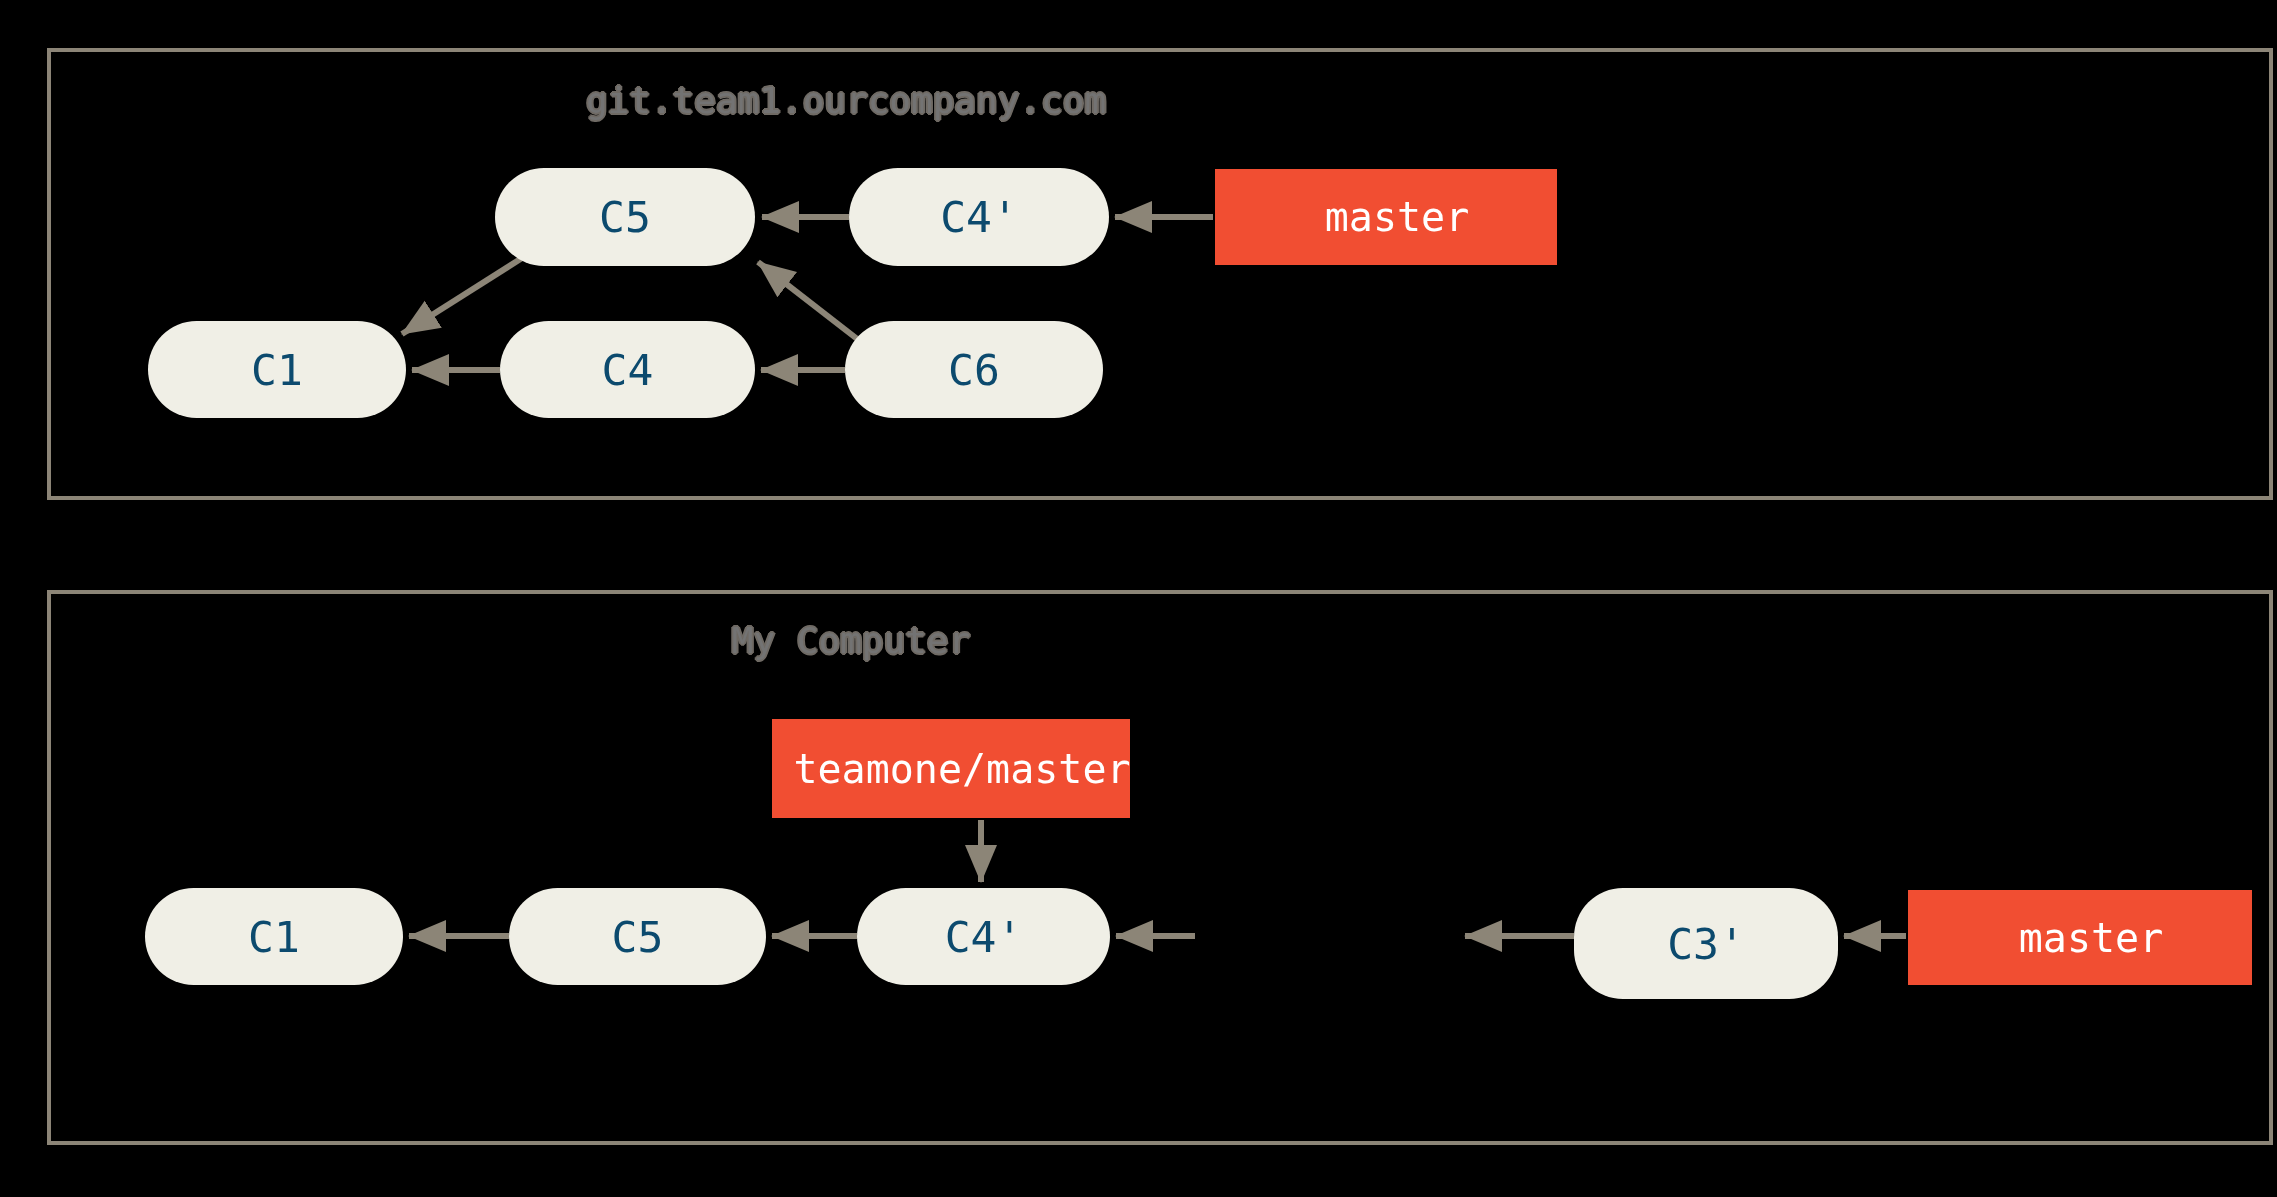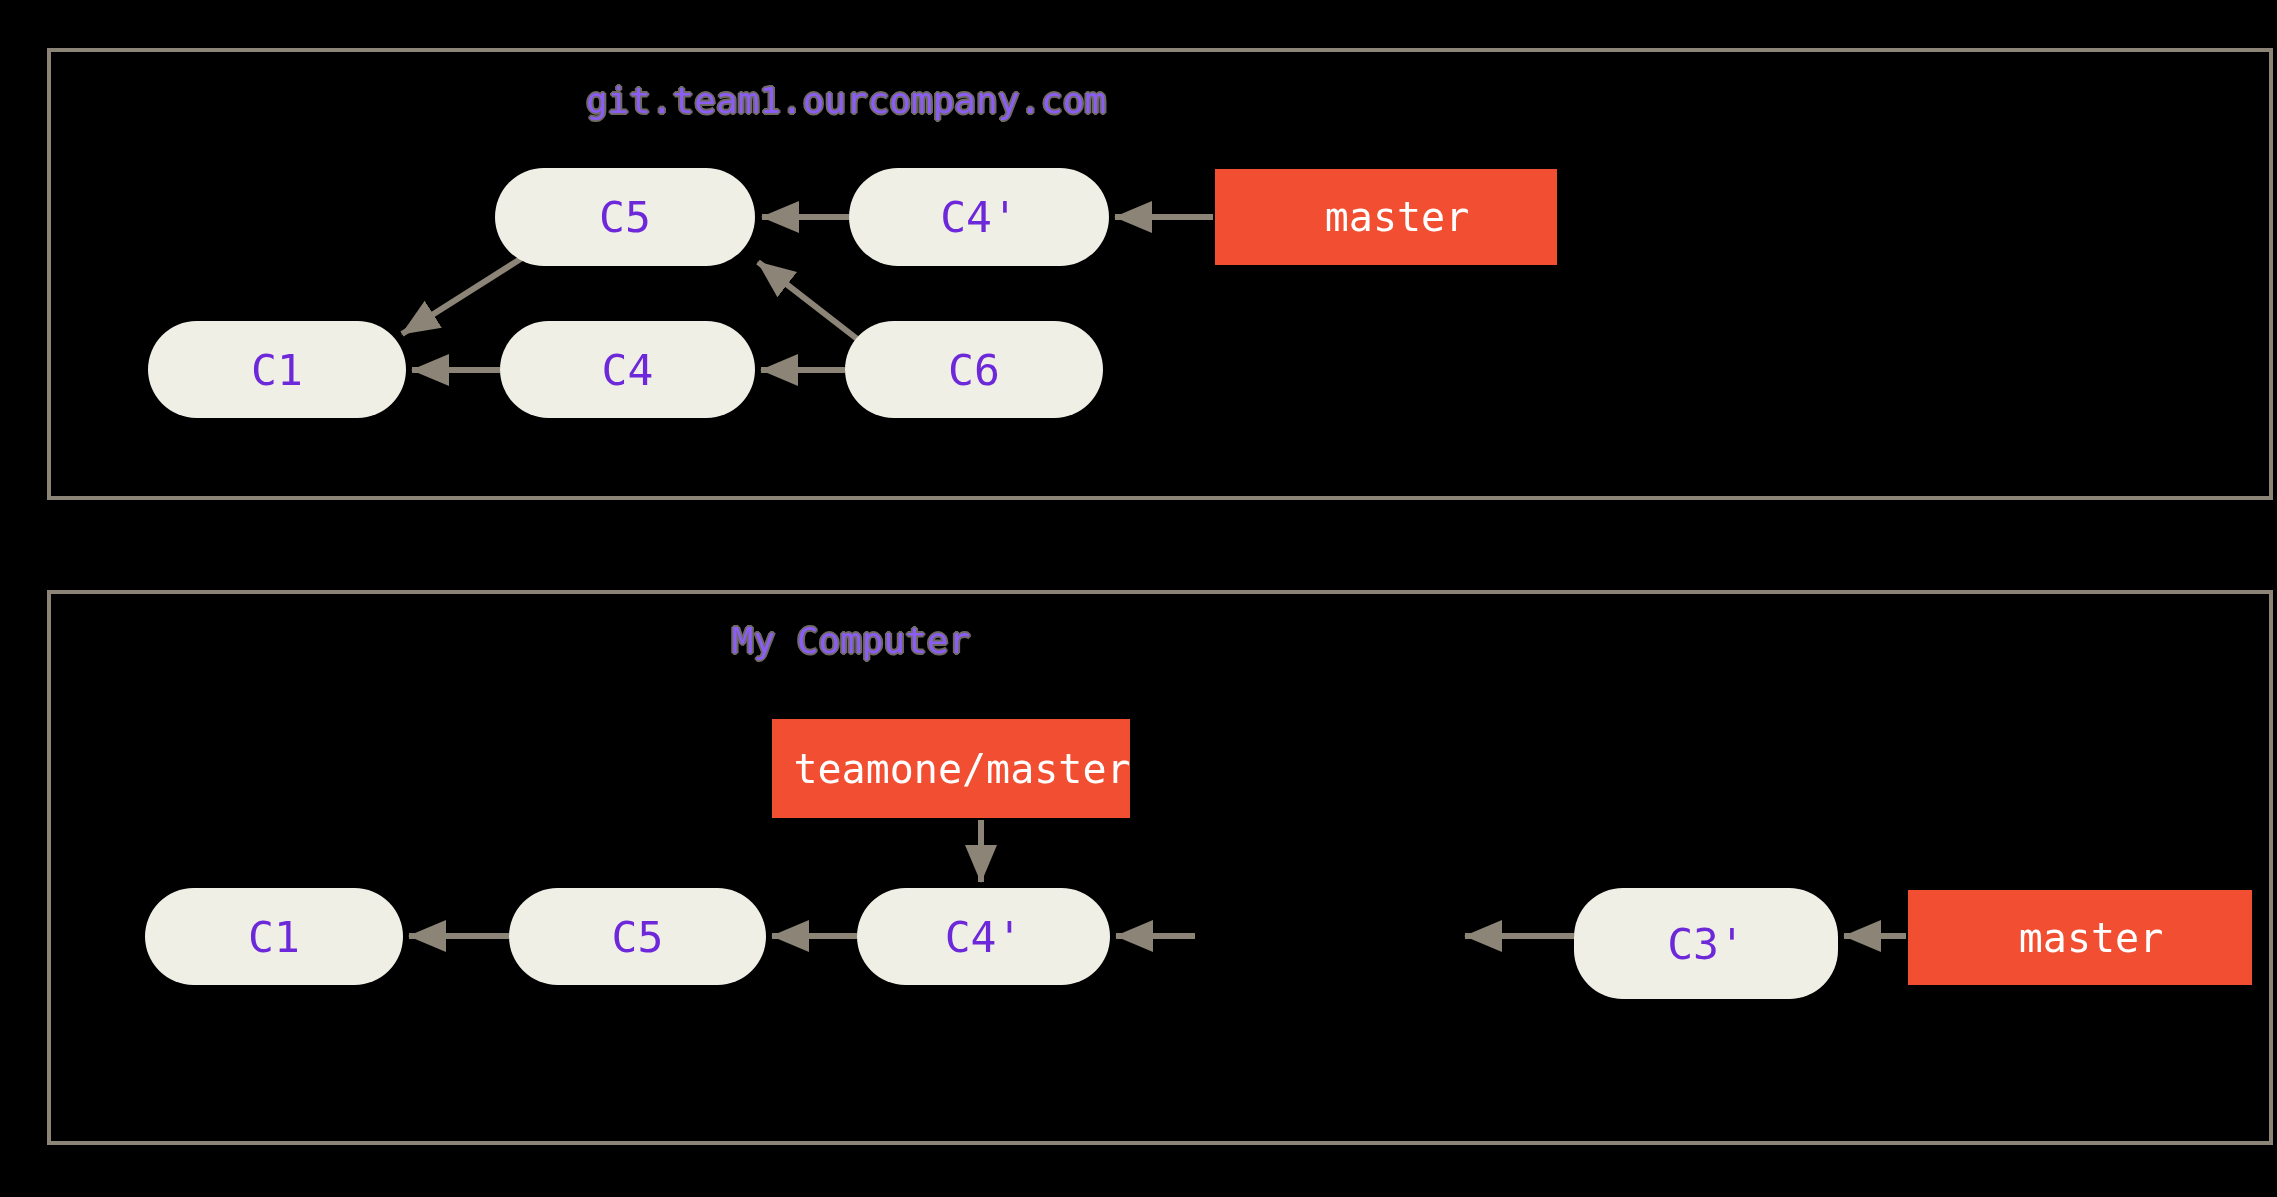--- a/index.html
+++ b/index.html
@@ -18,38 +18,38 @@
     background:transparent;
     z-index:0;
   }
   .panel-1{left:47px;top:48px;width:2226px;height:452px;}
   .panel-2{left:47px;top:590px;width:2226px;height:555px;}
   .panel-title{
     position:absolute;
     transform:translateX(-50%);
     font-size:36px;
     letter-spacing:0px;
-    color:#8b5cf6;
+    color:#737373;
     text-shadow:
       -2px 0 0 #6f6a64, 2px 0 0 #6f6a64,
       0 -2px 0 #6f6a64, 0 2px 0 #6f6a64,
       -1px -1px 0 #6f6a64, 1px 1px 0 #6f6a64,
       -1px 1px 0 #6f6a64, 1px -1px 0 #6f6a64;
     white-space:nowrap;
     z-index:2;
   }
   .title-1{left:846px;top:80px;}
   .title-2{left:851px;top:620px;}
   .pill{
     position:absolute;
     background:#f0efe6;
     border-radius:49px;
     display:flex;align-items:center;justify-content:center;
     font-size:43px;
-    color:#6d28d9;
+    color:#0c4a6e;
     z-index:2;
     white-space:nowrap;
   }
   .branch{
     position:absolute;
     background:#f14e32;
     display:flex;align-items:center;justify-content:center;
     font-size:40px;
     color:#ffffff;
     z-index:2;

